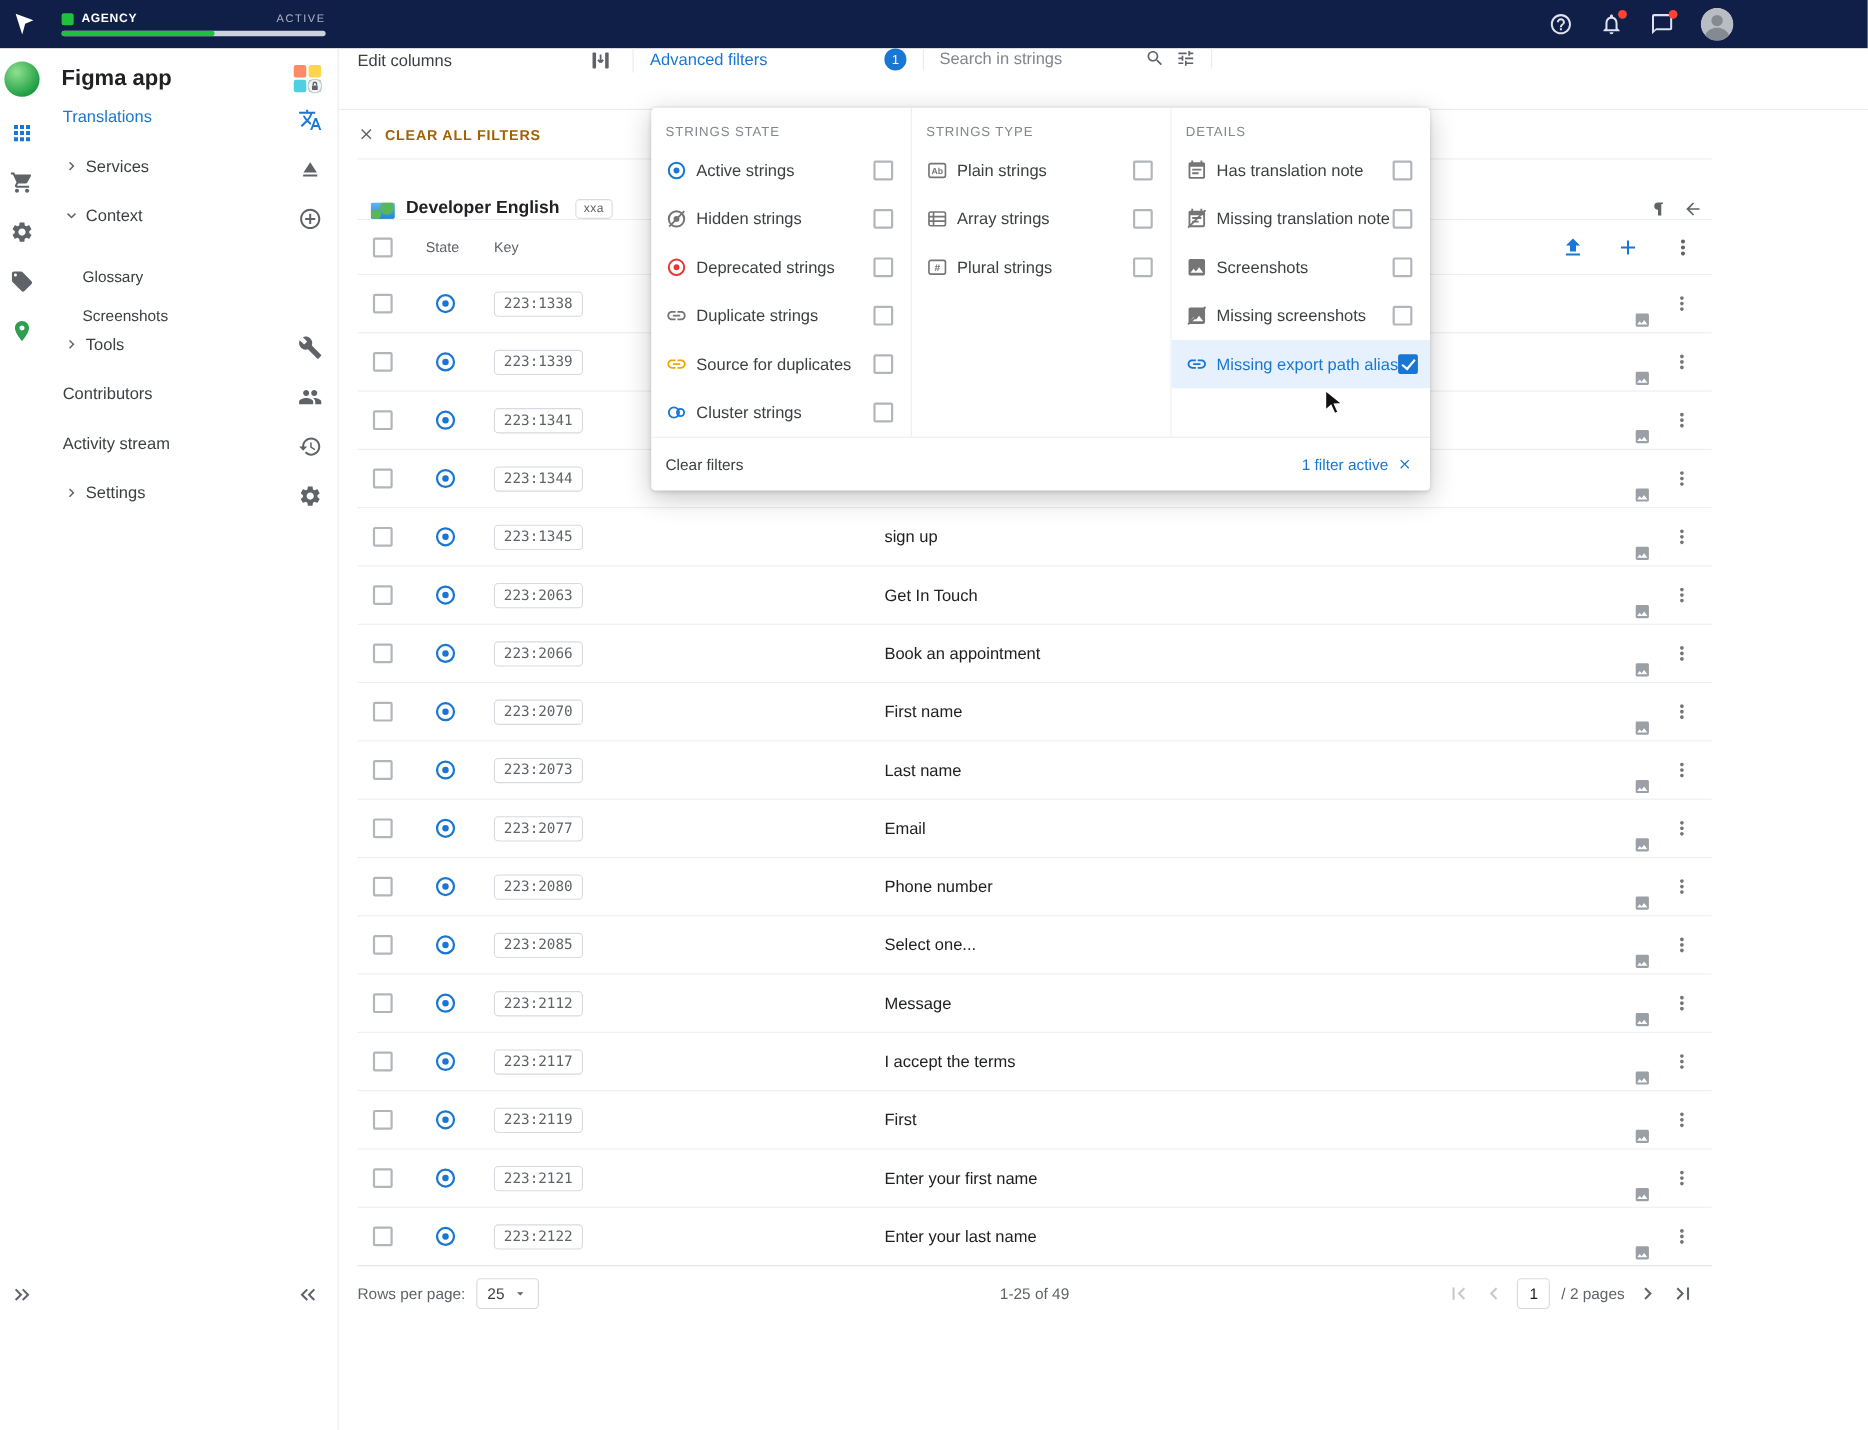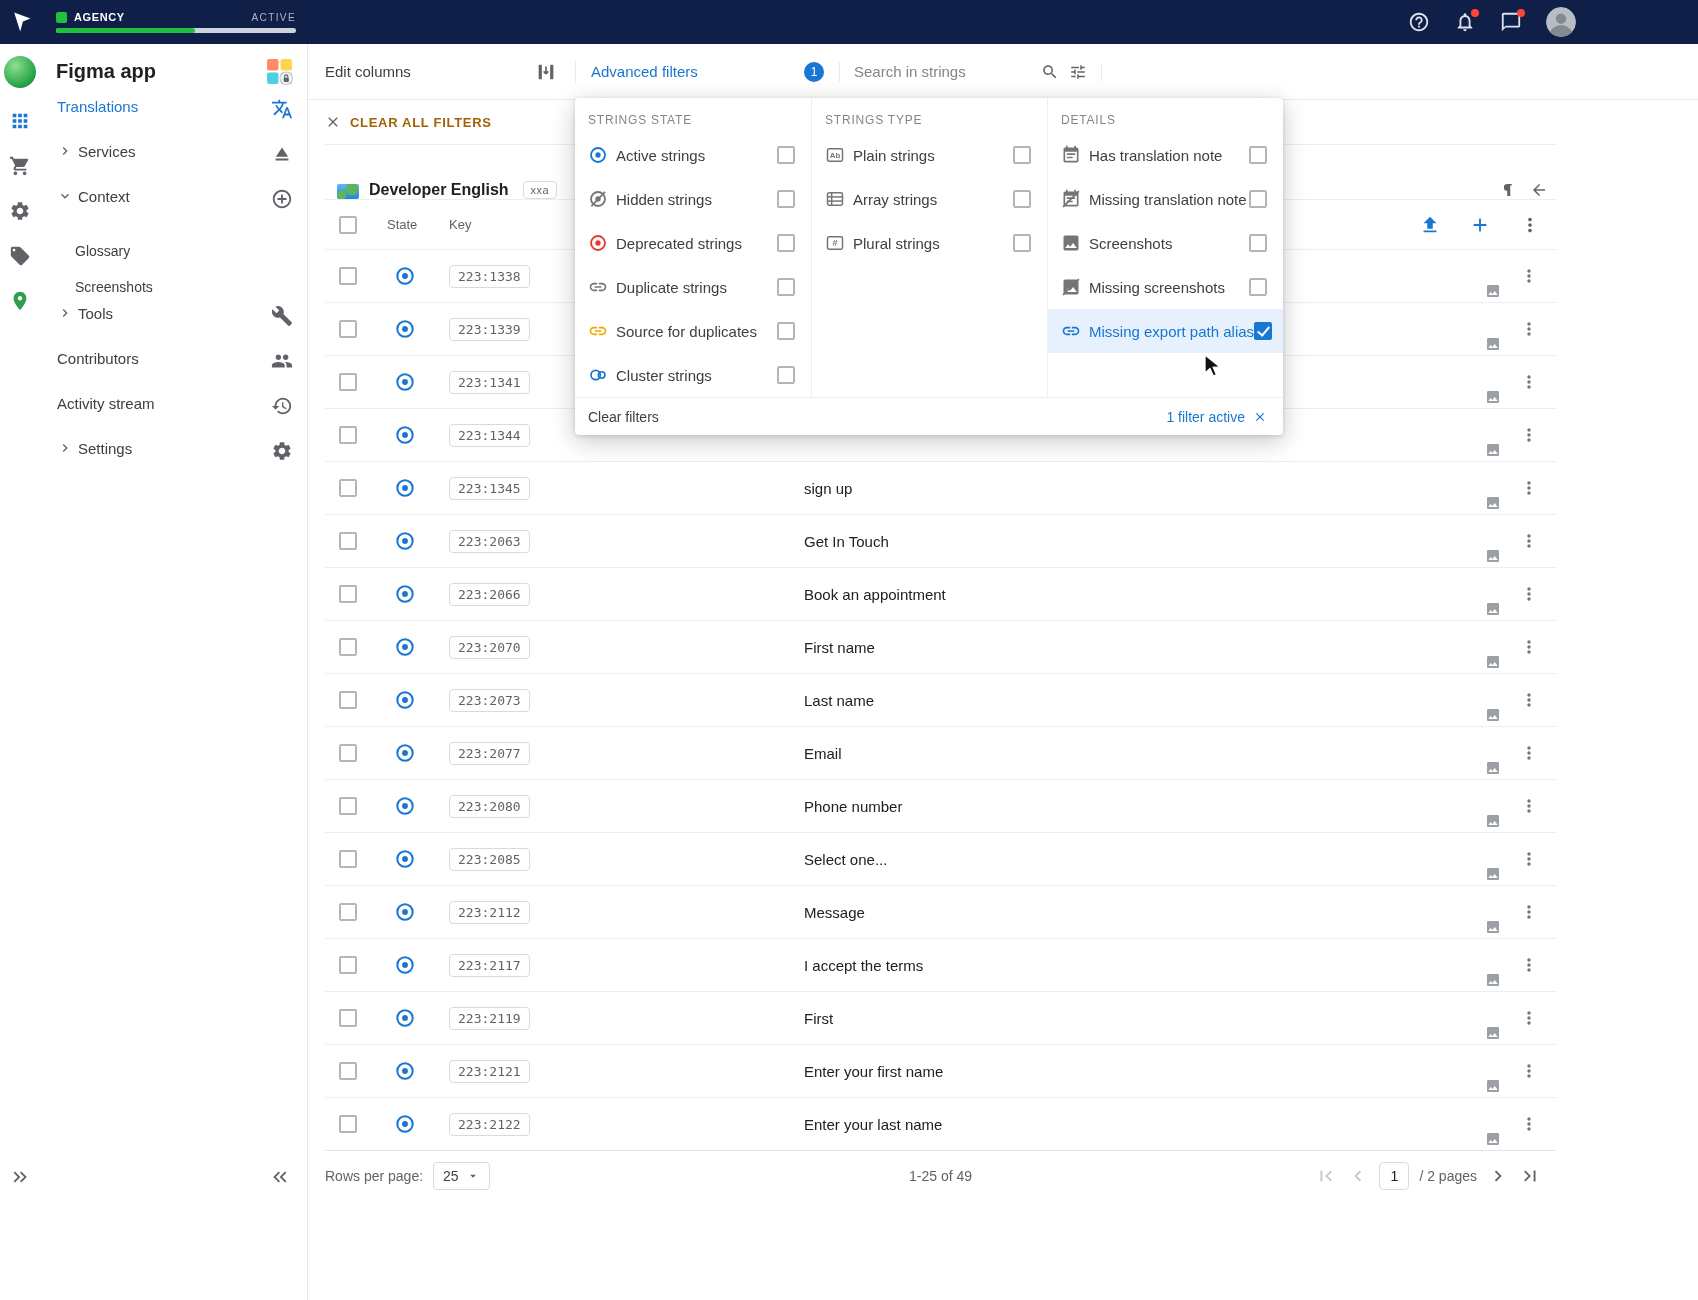--- a/index.html
+++ b/index.html
@@ -52,21 +52,21 @@
   .nav-item .chev{width:21px;display:inline-flex;color:#5f6368}
   .nav-item .chev svg{width:16px;height:16px}
   .nav-item .chev.down svg{transform:rotate(90deg)}
   .nav-right{margin-left:auto;display:inline-flex}
   .nav-item.sel{color:var(--accent)}
   .nav-sub{height:36px;display:flex;align-items:center;padding-left:35px;font-size:14px;color:#3c4043;cursor:pointer}
   .side-collapse{position:absolute;top:1122px;right:16px;color:#5f6368;cursor:pointer}
 
   
   .main{flex:1;position:relative;background:#fff}
-  .toolbar{height:56px;border-bottom:1px solid #e8eaed;display:flex;align-items:center}
+  .toolbar{height:56px;border-bottom:1px solid #e8eaed;display:flex;align-items:flex-start}
   .tb-sec{display:flex;align-items:center;border-right:1px solid #e8eaed}
   .sec1{width:268px;justify-content:space-between;padding:0 18px 0 17px;font-size:15px;color:#3c4043;cursor:pointer}
   .sec2{width:264px;justify-content:space-between;padding:0 15px;cursor:pointer}
   .af-label{color:var(--accent);font-size:15px}
   .count-badge{width:20px;height:20px;border-radius:50%;background:var(--accent);color:#fff;font-size:12px;display:flex;align-items:center;justify-content:center}
   .sec3{width:262px;padding:0 14px;gap:10px}
   .search-input{border:none;outline:none;flex:1;min-width:0;font-size:15px;font-family:inherit;color:#202124;background:transparent}
   .search-input::placeholder{color:#80868b}
   .tb-rest{flex:1}
 
@@ -114,32 +114,32 @@
   .rpp-select{display:inline-flex;align-items:center;gap:7px;border:1px solid #d7dade;border-radius:4px;padding:5px 9px;margin-left:10px;
     font-size:14px;color:#3c4043;cursor:pointer}
   .rpp-select .ico{width:14px;height:14px;color:#5f6368}
   .range{position:absolute;left:0;right:0;text-align:center;font-size:14px;color:#5f6368}
   .pg-controls{margin-left:auto;display:flex;align-items:center;gap:10px;position:relative;z-index:1}
   .pg-controls .ico{cursor:pointer}
   .pg-input{width:30px;height:28px;border:1px solid #d7dade;border-radius:4px;text-align:center;font-size:14px;font-family:inherit;color:#202124}
   .pg-pages{font-size:14px;color:#5f6368}
 
   
-  .filter-pop{position:absolute;left:267px;top:54px;width:708px;background:#fff;border-radius:4px;z-index:10;
+  .filter-pop{position:absolute;left:284px;top:54px;width:708px;background:#fff;border-radius:4px;z-index:10;
     box-shadow:0 6px 24px rgba(0,0,0,.22),0 1px 4px rgba(0,0,0,.14)}
   .fp-cols{display:flex}
   .fp-col{width:236px;padding-top:13px;min-height:296px}
   .fp-col + .fp-col{border-left:1px solid #eceef0}
   .fp-title{font-size:12px;color:#80868b;letter-spacing:.8px;padding:2px 0 6px 13px}
   .fp-item{height:44px;display:flex;align-items:center;padding:0 16px 0 13px;font-size:15px;color:#3c4043;cursor:pointer}
   .fp-item .ico{width:20px;height:20px}
   .fp-item .lbl{margin-left:8px;white-space:nowrap}
   .fp-item .cb{margin-left:auto}
   .fp-item.hl{background:var(--hl);color:var(--accent)}
-  .fp-footer{border-top:1px solid #eceef0;height:38px;display:flex;align-items:center;padding:0 16px 0 13px}
+  .fp-footer{border-top:1px solid #eceef0;height:49px;display:flex;align-items:center;padding:0 16px 0 13px}
   .fp-clear{font-size:14px;color:#3c4043;cursor:pointer}
   .fp-active{margin-left:auto;display:flex;align-items:center;gap:8px;color:var(--accent);font-size:14px;cursor:pointer}
   .fp-active .ico{width:14px;height:14px}
 
   .cursor{position:absolute;left:896px;top:310px;z-index:30;pointer-events:none}
 </style>
 </head>
 <body>
 
 <div class="app">

